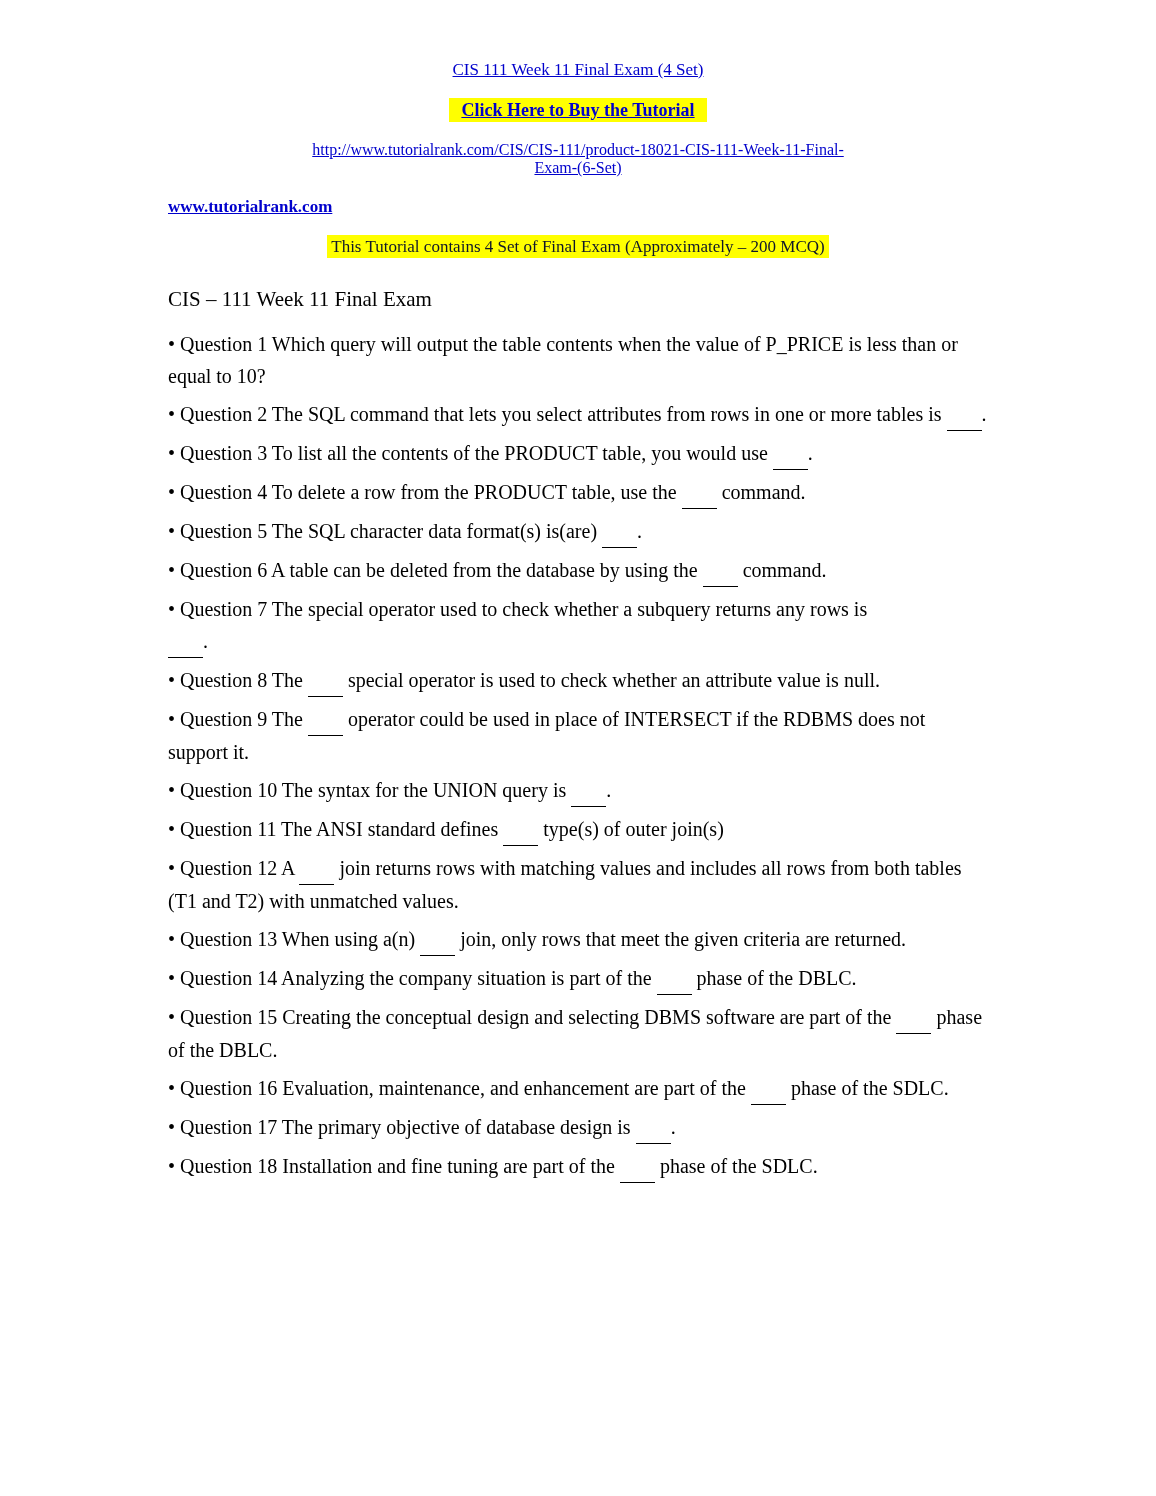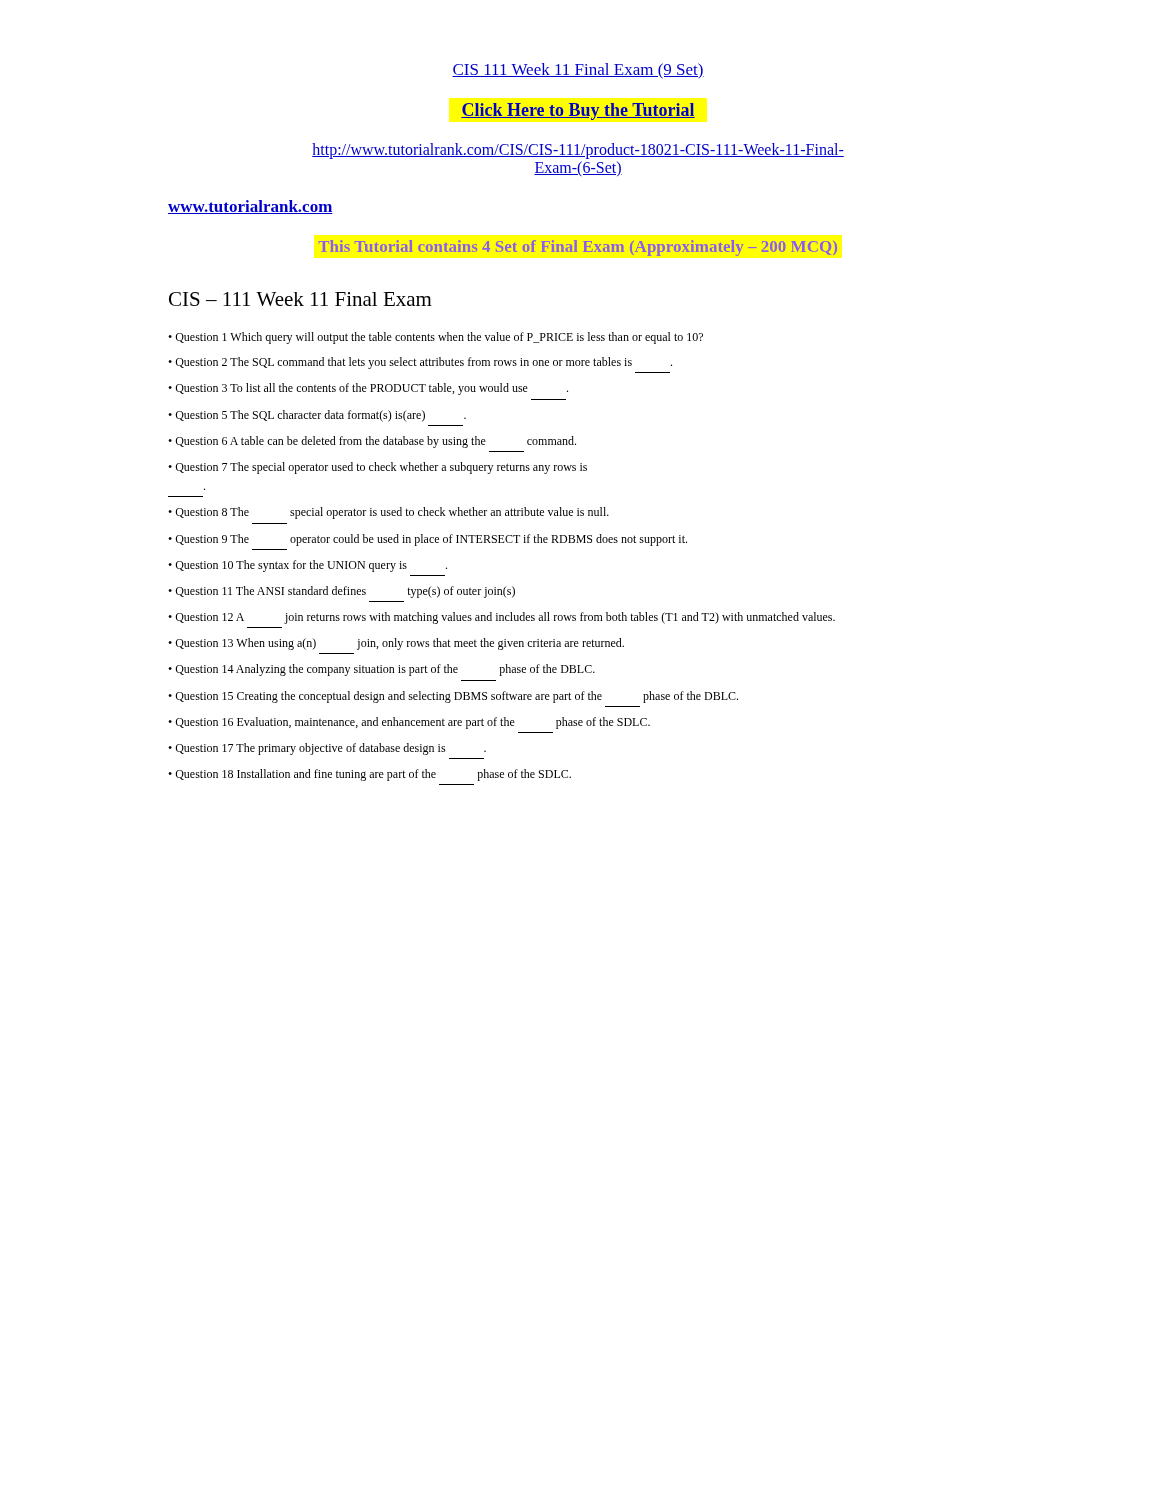--- a/index.html
+++ b/index.html
@@ -65,50 +65,50 @@
       text-decoration: underline;
       font-size: 17px;
       font-weight: bold;
     }
     .highlight-banner {
       text-align: center;
       margin-bottom: 30px;
     }
     .highlight-banner span {
       background-color: #ffff00;
-      color: #8b5cf6;
-      font-weight: bold;
+      color: #0f172a;
+      font-weight: normal;
       font-size: 17px;
       padding: 2px 4px;
     }
     .exam-title {
       font-size: 21px;
       margin-bottom: 16px;
       margin-top: 10px;
     }
     .questions-block {
-      font-size: 12px;
+      font-size: 20px;
       line-height: 1.6;
     }
     .question-item {
       margin-bottom: 6px;
     }
     .blank {
       display: inline-block;
       border-bottom: 1px solid #000;
       min-width: 35px;
     }
   </style>
 </head>
 <body>
 
 <div class="page-container">
 
   <div class="title-link">
-    <a href="#">CIS 111 Week 11 Final Exam (9 Set)</a>
+    <a href="#">CIS 111 Week 11 Final Exam (4 Set)</a>
   </div>
 
   <div class="buy-link">
     <a href="#">Click Here to Buy the Tutorial</a>
   </div>
 
   <div class="url-link">
     <a href="#">
       <span>http://www.tutorialrank.com/CIS/CIS-111/product-18021-CIS-111-Week-11-Final-</span><br>
       <span>Exam-(6-Set)</span>
@@ -135,20 +135,23 @@
     </div>
 
     <div class="question-item">
       <span>• Question 2 The SQL command that lets you select attributes from rows in one or more tables is <span class="blank">&nbsp;&nbsp;&nbsp;&nbsp;&nbsp;</span>.</span>
     </div>
 
     <div class="question-item">
       <span>• Question 3 To list all the contents of the PRODUCT table, you would use <span class="blank">&nbsp;&nbsp;&nbsp;&nbsp;&nbsp;</span>.</span>
     </div>
 
+    <div class="question-item">
+      <span>• Question 4 To delete a row from the PRODUCT table, use the <span class="blank">&nbsp;&nbsp;&nbsp;&nbsp;&nbsp;</span> command.</span>
+    </div>
 
     <div class="question-item">
       <span>• Question 5 The SQL character data format(s) is(are) <span class="blank">&nbsp;&nbsp;&nbsp;&nbsp;&nbsp;</span>.</span>
     </div>
 
     <div class="question-item">
       <span>• Question 6 A table can be deleted from the database by using the <span class="blank">&nbsp;&nbsp;&nbsp;&nbsp;&nbsp;</span> command.</span>
     </div>
 
     <div class="question-item">

